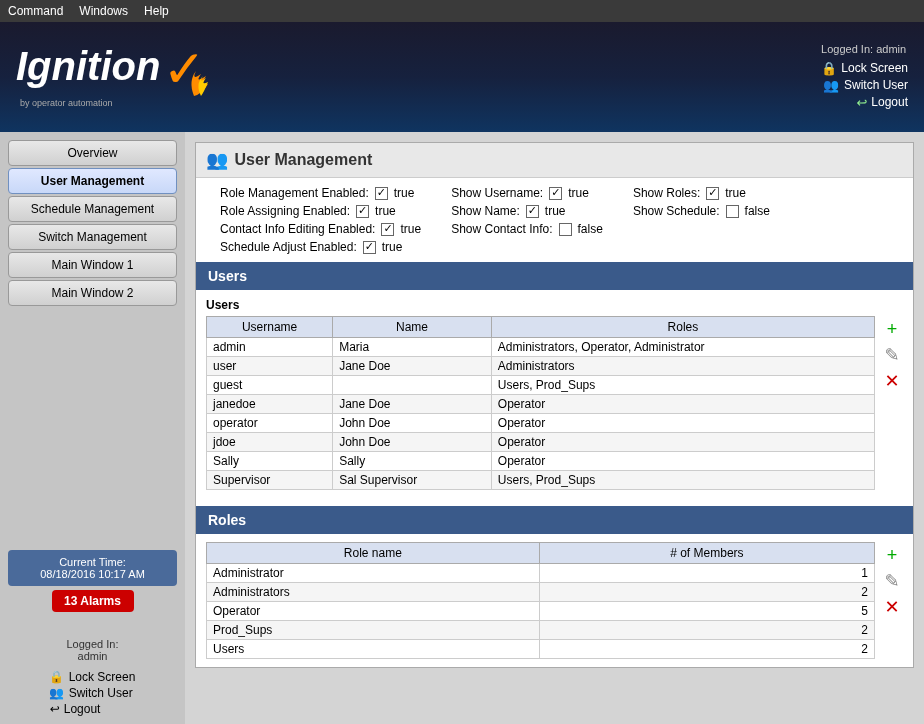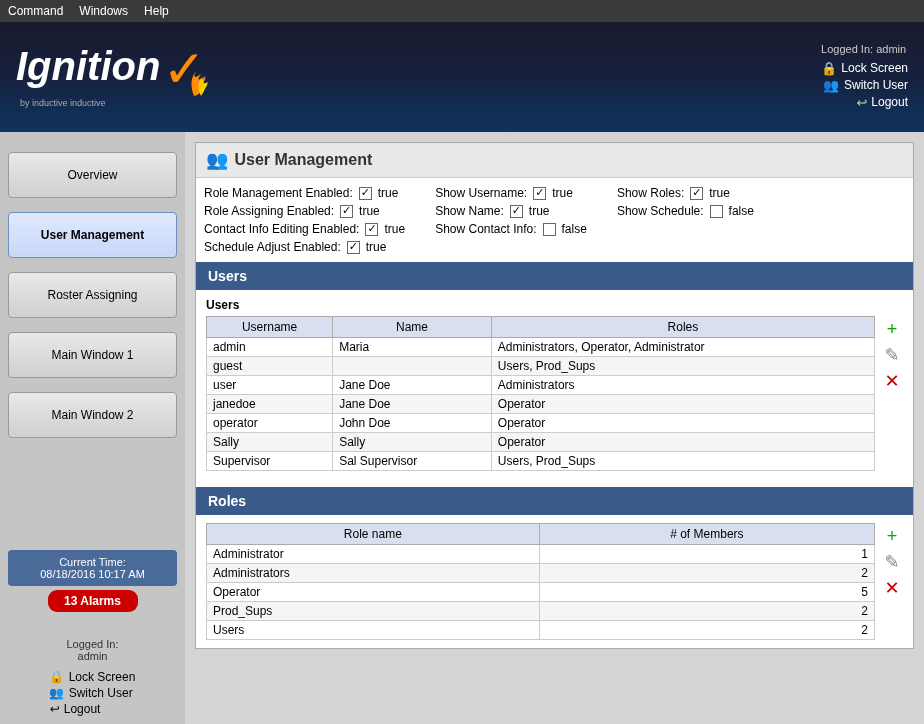--- a/index.html
+++ b/index.html
@@ -90,29 +90,28 @@
       background: #c5c5c5;
       padding: 8px;
       display: flex;
       flex-direction: column;
       gap: 2px;
     }
 
     .nav-btn {
       display: block;
       width: 100%;
-      padding: 15px 12px;
+      padding: 5px 12px;
       text-align: center;
       background: linear-gradient(180deg, #e8e8e8 0%, #d0d0d0 100%);
       border: 1px solid #999;
       border-radius: 4px;
       font-size: 12px;
       cursor: pointer;
       color: #000;
-      margin-top: 12px;
     }
     .nav-btn.active {
       background: linear-gradient(180deg, #e0e8ff 0%, #c8d8f8 100%);
       font-weight: bold;
       border-color: #7090c0;
     }
 
     #sidebar-bottom {
       margin-top: auto;
       display: flex;
@@ -132,23 +131,23 @@
       width: 100%;
     }
 
     #alarms-btn {
       background: #cc0000;
       color: white;
       font-weight: bold;
       font-size: 12px;
       padding: 4px 12px;
       border: none;
-      border-radius: 9px;
+      border-radius: 4px;
       cursor: pointer;
-      width: 90px;
+      width: 82px;
     }
 
     #logged-in-box {
       text-align: center;
       font-size: 11px;
       color: #333;
       margin-top: 22px;
     }
 
     #sidebar-actions {
@@ -304,21 +303,21 @@
       color: white;
       padding: 6px 12px;
       font-size: 14px;
       font-weight: bold;
       margin-top: 8px;
     }
 
     .config-layout {
       display: flex;
       flex-wrap: wrap;
-      padding: 8px 8px;
+      padding: 8px 24px;
       gap: 4px 0;
     }
 
     .config-col {
       display: flex;
       flex-direction: column;
       gap: 4px;
       margin-right: 30px;
     }
 
@@ -342,21 +341,21 @@
   <div id="logo-area">
     <div style="display:flex; flex-direction:column; align-items:flex-start;">
       <div style="display:flex; align-items:flex-start;">
         <span id="logo-text" style="font-size: 40px; font-weight: bold; color: white; font-style: italic;">Ignition</span>
         <span id="logo-flame" style="color:#ff8c00; font-size:52px; line-height:0.9; margin-left:2px;">✓</span>
         <svg width="30" height="55" viewBox="0 0 30 55" style="margin-left:-20px; margin-bottom:5px;">
           <path d="M8,50 Q2,35 10,25 Q5,35 15,28 Q8,38 20,30 Q12,42 22,38 Q16,48 8,50Z" fill="#ff8c00"></path>
           <path d="M15,50 Q9,38 17,30 Q12,38 20,32 Q14,40 22,36 Q18,46 15,50Z" fill="#ffcc00"></path>
         </svg>
       </div>
-      <div style="color:#aaa; font-size:9px; margin-top:-8px; margin-left:4px;">by inductive inductive</div>
+      <div style="color:#aaa; font-size:9px; margin-top:-8px; margin-left:4px;">by operator automation</div>
     </div>
   </div>
 
   <div id="header-right">
     <div id="logged-in-label">Logged In: admin</div>
     <div class="header-action">
       <span class="lock-icon-small">🔒</span>
       <span>Lock Screen</span>
     </div>
     <div class="header-action">
@@ -368,21 +367,22 @@
       <span>Logout</span>
     </div>
   </div>
 </div>
 
 <div id="main-layout">
 
   <div id="sidebar">
     <button class="nav-btn">Overview</button>
     <button class="nav-btn active">User Management</button>
-    <button class="nav-btn">Roster Assigning</button>
+    <button class="nav-btn">Schedule Management</button>
+    <button class="nav-btn">Switch Management</button>
     <button class="nav-btn">Main Window 1</button>
     <button class="nav-btn">Main Window 2</button>
 
     <div id="sidebar-bottom">
       <div id="current-time-box">
         <div>Current Time:</div>
         <div>08/18/2016 10:17 AM</div>
       </div>
       <button id="alarms-btn">13 Alarms</button>
       <div id="logged-in-box">
@@ -484,36 +484,41 @@
                   <th>Roles</th>
                 </tr>
               </thead>
               <tbody id="users-tbody">
               <tr>
                     <td>admin</td>
                     <td>Maria</td>
                     <td>Administrators, Operator, Administrator</td>
                   </tr>
                   <tr>
+                    <td>user</td>
+                    <td>Jane Doe</td>
+                    <td>Administrators</td>
+                  </tr>
+                  <tr>
                     <td>guest</td>
                     <td></td>
                     <td>Users, Prod_Sups</td>
                   </tr>
                   <tr>
-                    <td>user</td>
-                    <td>Jane Doe</td>
-                    <td>Administrators</td>
-                  </tr>
-                  <tr>
                     <td>janedoe</td>
                     <td>Jane Doe</td>
                     <td>Operator</td>
                   </tr>
                   <tr>
                     <td>operator</td>
+                    <td>John Doe</td>
+                    <td>Operator</td>
+                  </tr>
+                  <tr>
+                    <td>jdoe</td>
                     <td>John Doe</td>
                     <td>Operator</td>
                   </tr>
                   <tr>
                     <td>Sally</td>
                     <td>Sally</td>
                     <td>Operator</td>
                   </tr>
                   <tr>
                     <td>Supervisor</td>

